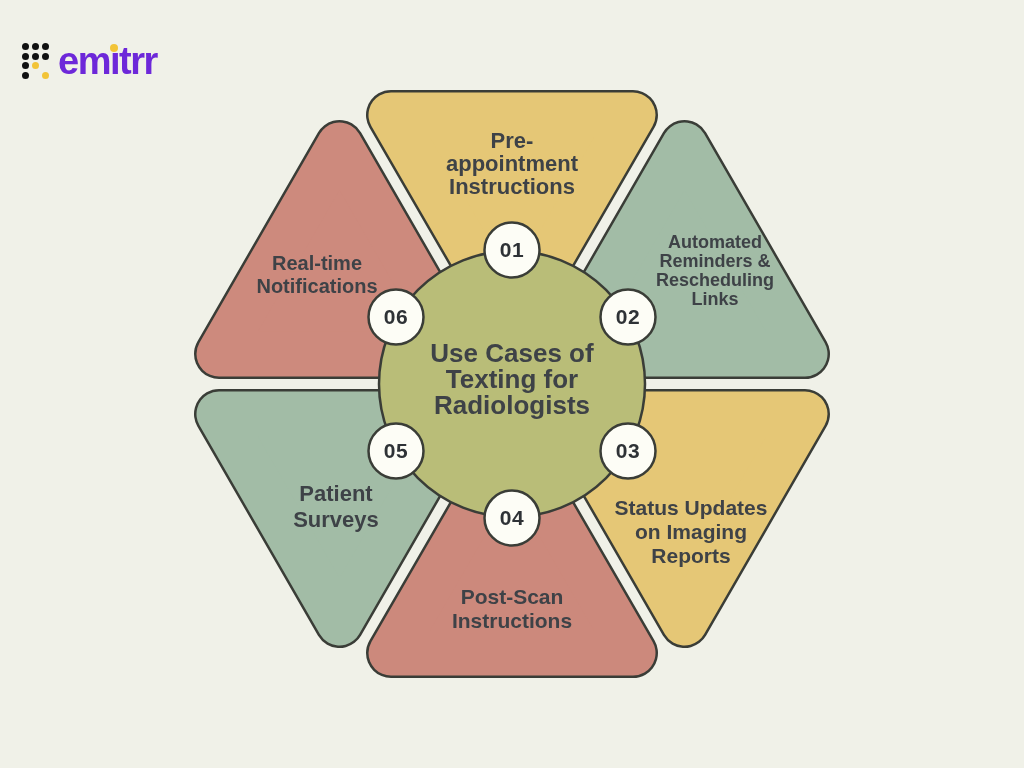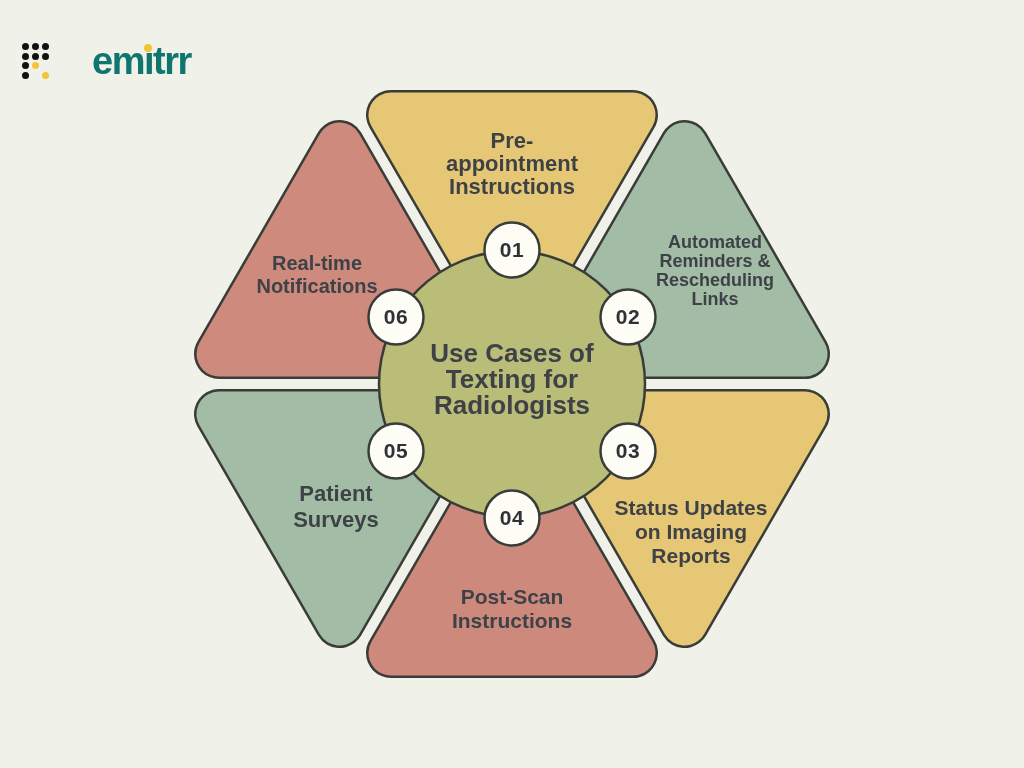--- a/index.html
+++ b/index.html
@@ -7,21 +7,21 @@
     width:1024px;height:768px;overflow:hidden;
     background:#f0f1e8;
     font-family:"Liberation Sans","DejaVu Sans",sans-serif;
   }
   .stage{position:relative;width:1024px;height:768px;}
 
   
   .logo{position:absolute;left:22px;top:42px;display:flex;align-items:center;gap:9px;}
   .logo-mark{display:grid;grid-template-columns:repeat(3,7px);grid-auto-rows:7px;gap:2.5px 3px;}
   .logo-mark .dot{width:7px;height:7px;border-radius:50%;}
-  .logo-text{font-size:38px;font-weight:800;letter-spacing:-1.5px;color:#0f766e;line-height:1;margin-left:34px;}
+  .logo-text{font-size:38px;font-weight:800;letter-spacing:-1.5px;color:#6d28d9;line-height:1;}
   .i-wrap{position:relative;display:inline-block;}
   .i-dot{position:absolute;left:50%;transform:translateX(-50%);top:2px;width:8px;height:8px;border-radius:50%;}
 
   
   text{font-family:"Liberation Sans","DejaVu Sans",sans-serif;font-weight:700;text-anchor:middle;}
   .lbl-22{font-size:22px}
   .lbl-21{font-size:21px}
   .lbl-20{font-size:20px}
   .lbl-18{font-size:18px}
   .center-line{font-size:26px}

